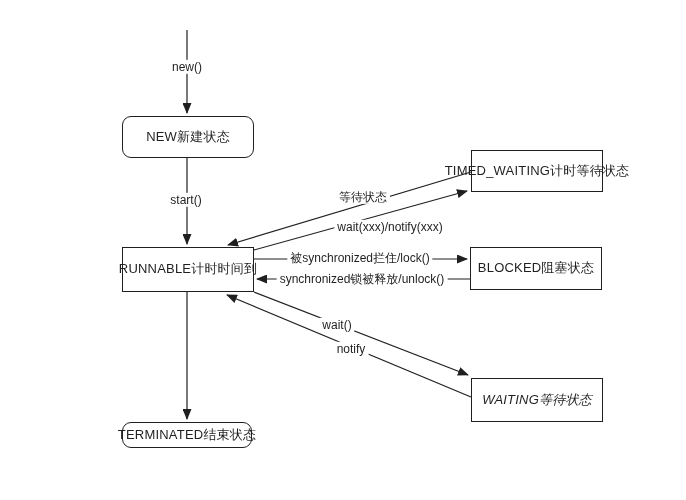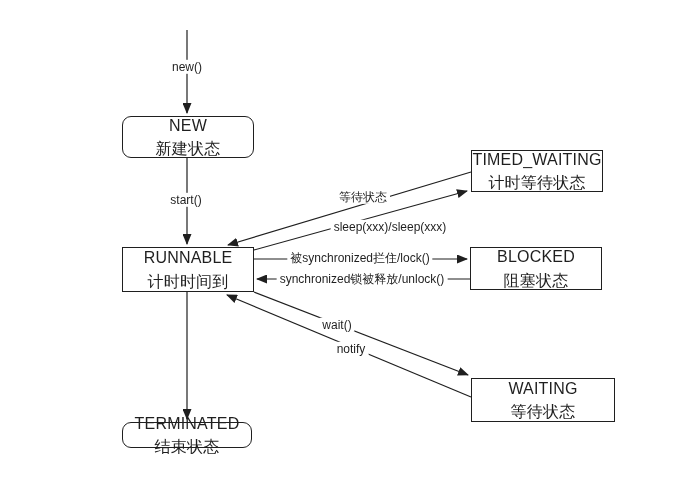--- a/index.html
+++ b/index.html
@@ -13,23 +13,23 @@
     background:#ffffff;
     overflow:hidden;
   }
   .edges{position:absolute;left:0;top:0;width:686px;height:500px;}
   .state{
     position:absolute;
     box-sizing:border-box;
     background:#ffffff;
     border:1px solid #1f1f1f;
     color:#1f1f1f;
-    display:flex;flex-direction:column;
+    display:flex;flex-direction:row;
     align-items:center;justify-content:center;
-    font-size:16px;line-height:1.45;
+    font-size:13px;line-height:1.45;
     text-align:center;
     letter-spacing:0.2px;
   }
   .state.rounded{border-radius:9px;}
   .state .en{white-space:nowrap;}
   .state .zh{white-space:nowrap;}
   .edge-label{
     position:absolute;
     transform:translate(-50%,-50%);
     background:#ffffff;
@@ -37,21 +37,21 @@
     font-size:12px;
     white-space:nowrap;
     padding:0 3px;
     line-height:1.2;
   }
   
   .box-new        {left:122px;top:116px;width:132px;height:42px;}
   .box-timed      {left:471px;top:150px;width:132px;height:42px;}
   .box-runnable   {left:122px;top:247px;width:132px;height:45px;}
   .box-blocked    {left:470px;top:247px;width:132px;height:43px;}
-  .box-waiting    {left:471px;top:378px;width:144px;height:44px;}
+  .box-waiting    {left:471px;top:378px;width:132px;height:44px;font-style:italic;}
   .box-terminated {left:122px;top:422px;width:130px;height:26px;}
   
   .lbl-new       {left:187px;top:67px;}
   .lbl-start     {left:186px;top:200px;}
   .lbl-timer     {left:363px;top:197px;}
   .lbl-waitsleep {left:390px;top:227px;}
   .lbl-lock      {left:360px;top:258px;}
   .lbl-unlock    {left:362px;top:279px;}
   .lbl-wait      {left:337px;top:325px;}
   .lbl-notify    {left:351px;top:349px;}
@@ -116,19 +116,19 @@
   </div>
 
   <div class="state rounded box-terminated">
     <span class="en">TERMINATED</span>
     <span class="zh">结束状态</span>
   </div>
 
   <div class="edge-label lbl-new">new()</div>
   <div class="edge-label lbl-start">start()</div>
   <div class="edge-label lbl-timer">等待状态</div>
-  <div class="edge-label lbl-waitsleep">sleep(xxx)/sleep(xxx)</div>
+  <div class="edge-label lbl-waitsleep">wait(xxx)/notify(xxx)</div>
   <div class="edge-label lbl-lock">被synchronized拦住/lock()</div>
   <div class="edge-label lbl-unlock">synchronized锁被释放/unlock()</div>
   <div class="edge-label lbl-wait">wait()</div>
   <div class="edge-label lbl-notify">notify</div>
 
 </div>
 
 </body></html>

